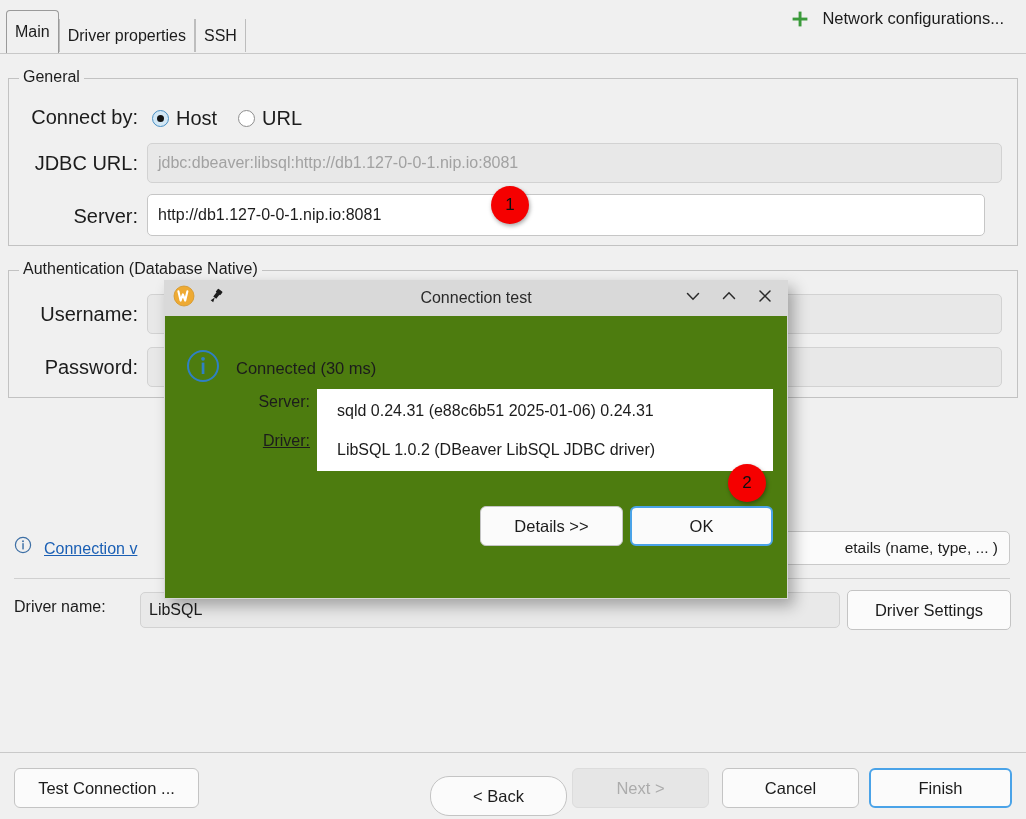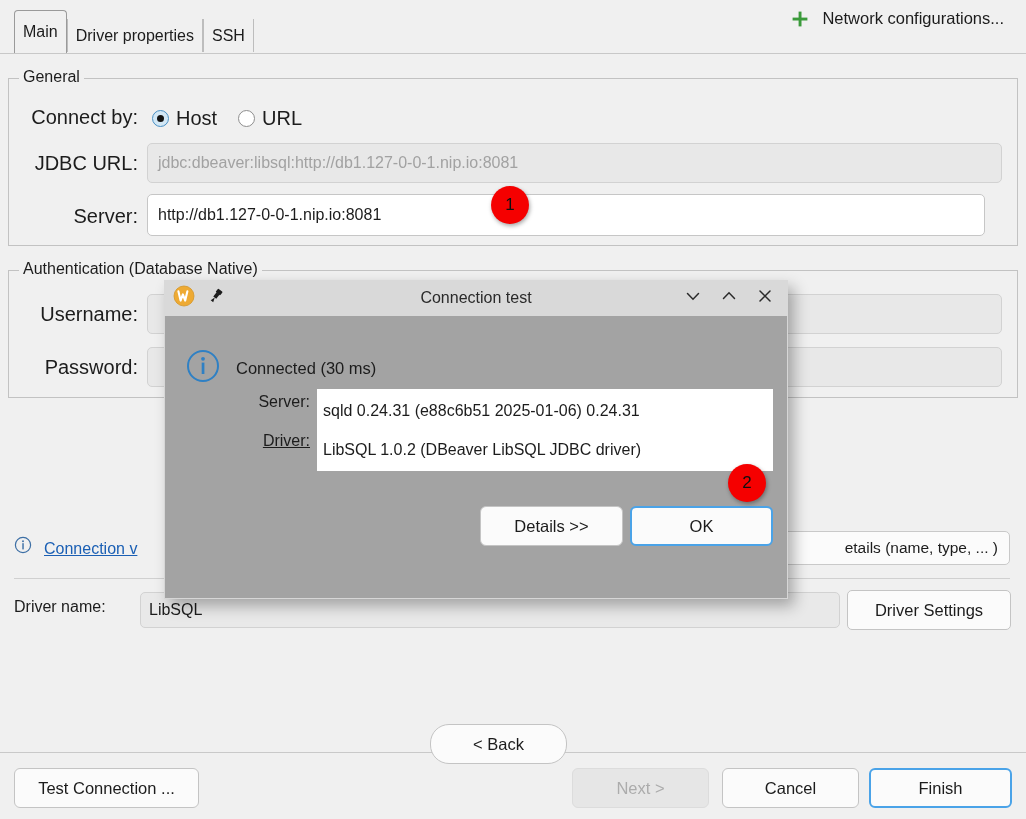--- a/index.html
+++ b/index.html
@@ -19,21 +19,21 @@
     background: #f0f0f0;
     border-bottom: 1px solid #c8c8c8;
   }
   .tabs { position: absolute; left: 6px; top: 10px; display: flex; align-items: flex-end; }
   .tab {
     height: 33px; line-height: 33px; padding: 0 8px;
     font-size: 16px; color: #1c1c1c; background: transparent;
     border-left: 1px solid #bdbdbd; border-right: 1px solid #bdbdbd;
     box-sizing: border-box; white-space: nowrap;
   }
-  .tab.first { border-left: none; margin-left: 8px; }
+  .tab.first { border-left: none; }
   .tab.selected {
     background: #f0f0f0;
     border-top: 1px solid #9a9a9a;
     border-left: 1px solid #9a9a9a;
     border-right: 1px solid #9a9a9a;
     border-top-left-radius: 4px; border-top-right-radius: 4px;
     height: 43px; line-height: 42px; margin-bottom: -1px;
     position: relative; z-index: 3;
   }
 
@@ -147,31 +147,31 @@
   .w-icon { margin-left: 9px; flex: none; }
   .pin-icon { margin-left: 12px; flex: none; }
   .dlg-title-text {
     position: absolute; left: 0; right: 0; text-align: center;
     font-size: 16px; color: #2a2a2a; pointer-events: none;
   }
   .dlg-wbtns { margin-left: auto; display: flex; align-items: center; gap: 18px; margin-right: 14px; }
 
   .dlg-body {
     position: absolute; left: 0; top: 36px; width: 624px; height: 283px;
-    background: #a3a3a3; box-sizing: border-box;
+    background: #4d7c0f; box-sizing: border-box;
     border: 1px solid #d6d6d6; border-top: none;
   }
   .status-row { position: absolute; left: 21px; top: 33px; display: flex; align-items: center; gap: 16px; }
   .status-text { font-size: 16.5px; color: #1c1c1c; }
 
   .dlg-field-label { position: absolute; font-size: 16px; color: #1c1c1c; text-align: right; }
   .dlg-field {
     position: absolute; box-sizing: border-box; height: 43px;
     background: #ffffff; border: none;
-    display: flex; align-items: center; padding: 0 6px;
+    display: flex; align-items: center; padding: 0 20px;
     font-size: 16px; color: #1c1c1c; white-space: nowrap; overflow: hidden;
   }
 
   .badge {
     position: absolute; width: 38px; height: 38px; border-radius: 50%;
     background: #f50000; color: #101010;
     display: flex; align-items: center; justify-content: center;
     font-size: 17px; font-family: "Liberation Sans", sans-serif;
     box-shadow: 1px 2px 4px rgba(0,0,0,0.35);
   }
@@ -252,21 +252,21 @@
   <div class="details-btn">etails (name, type, ... )</div>
 
   <div class="hsep"></div>
 
   <span class="drivername-label">Driver name:</span>
   <div class="drivername-field">LibSQL</div>
   <div class="driver-settings-btn">Driver Settings</div>
 
   <div class="bottom-sep"></div>
   <div class="btn" style="left:14px; top:768px; width:185px; height:40px;">Test Connection ...</div>
-  <div class="btn" style="left:430px; top:724px; width:137px; height:40px;border-radius:19px;">&lt; Back</div>
+  <div class="btn" style="left:430px; top:776px; width:137px; height:40px;border-radius:19px;">&lt; Back</div>
   <div class="btn disabled" style="left:572px; top:768px; width:137px; height:40px;">Next &gt;</div>
   <div class="btn" style="left:722px; top:768px; width:137px; height:40px;">Cancel</div>
   <div class="btn focused" style="left:869px; top:768px; width:143px; height:40px;">Finish</div>
 
   <div class="dlg-shadow">
 
     <div class="dlg-title">
       <span class="w-icon">
         <svg width="22" height="22" viewBox="0 0 22 22">
           <circle cx="11" cy="11" r="10" fill="#eeaa33"></circle>

